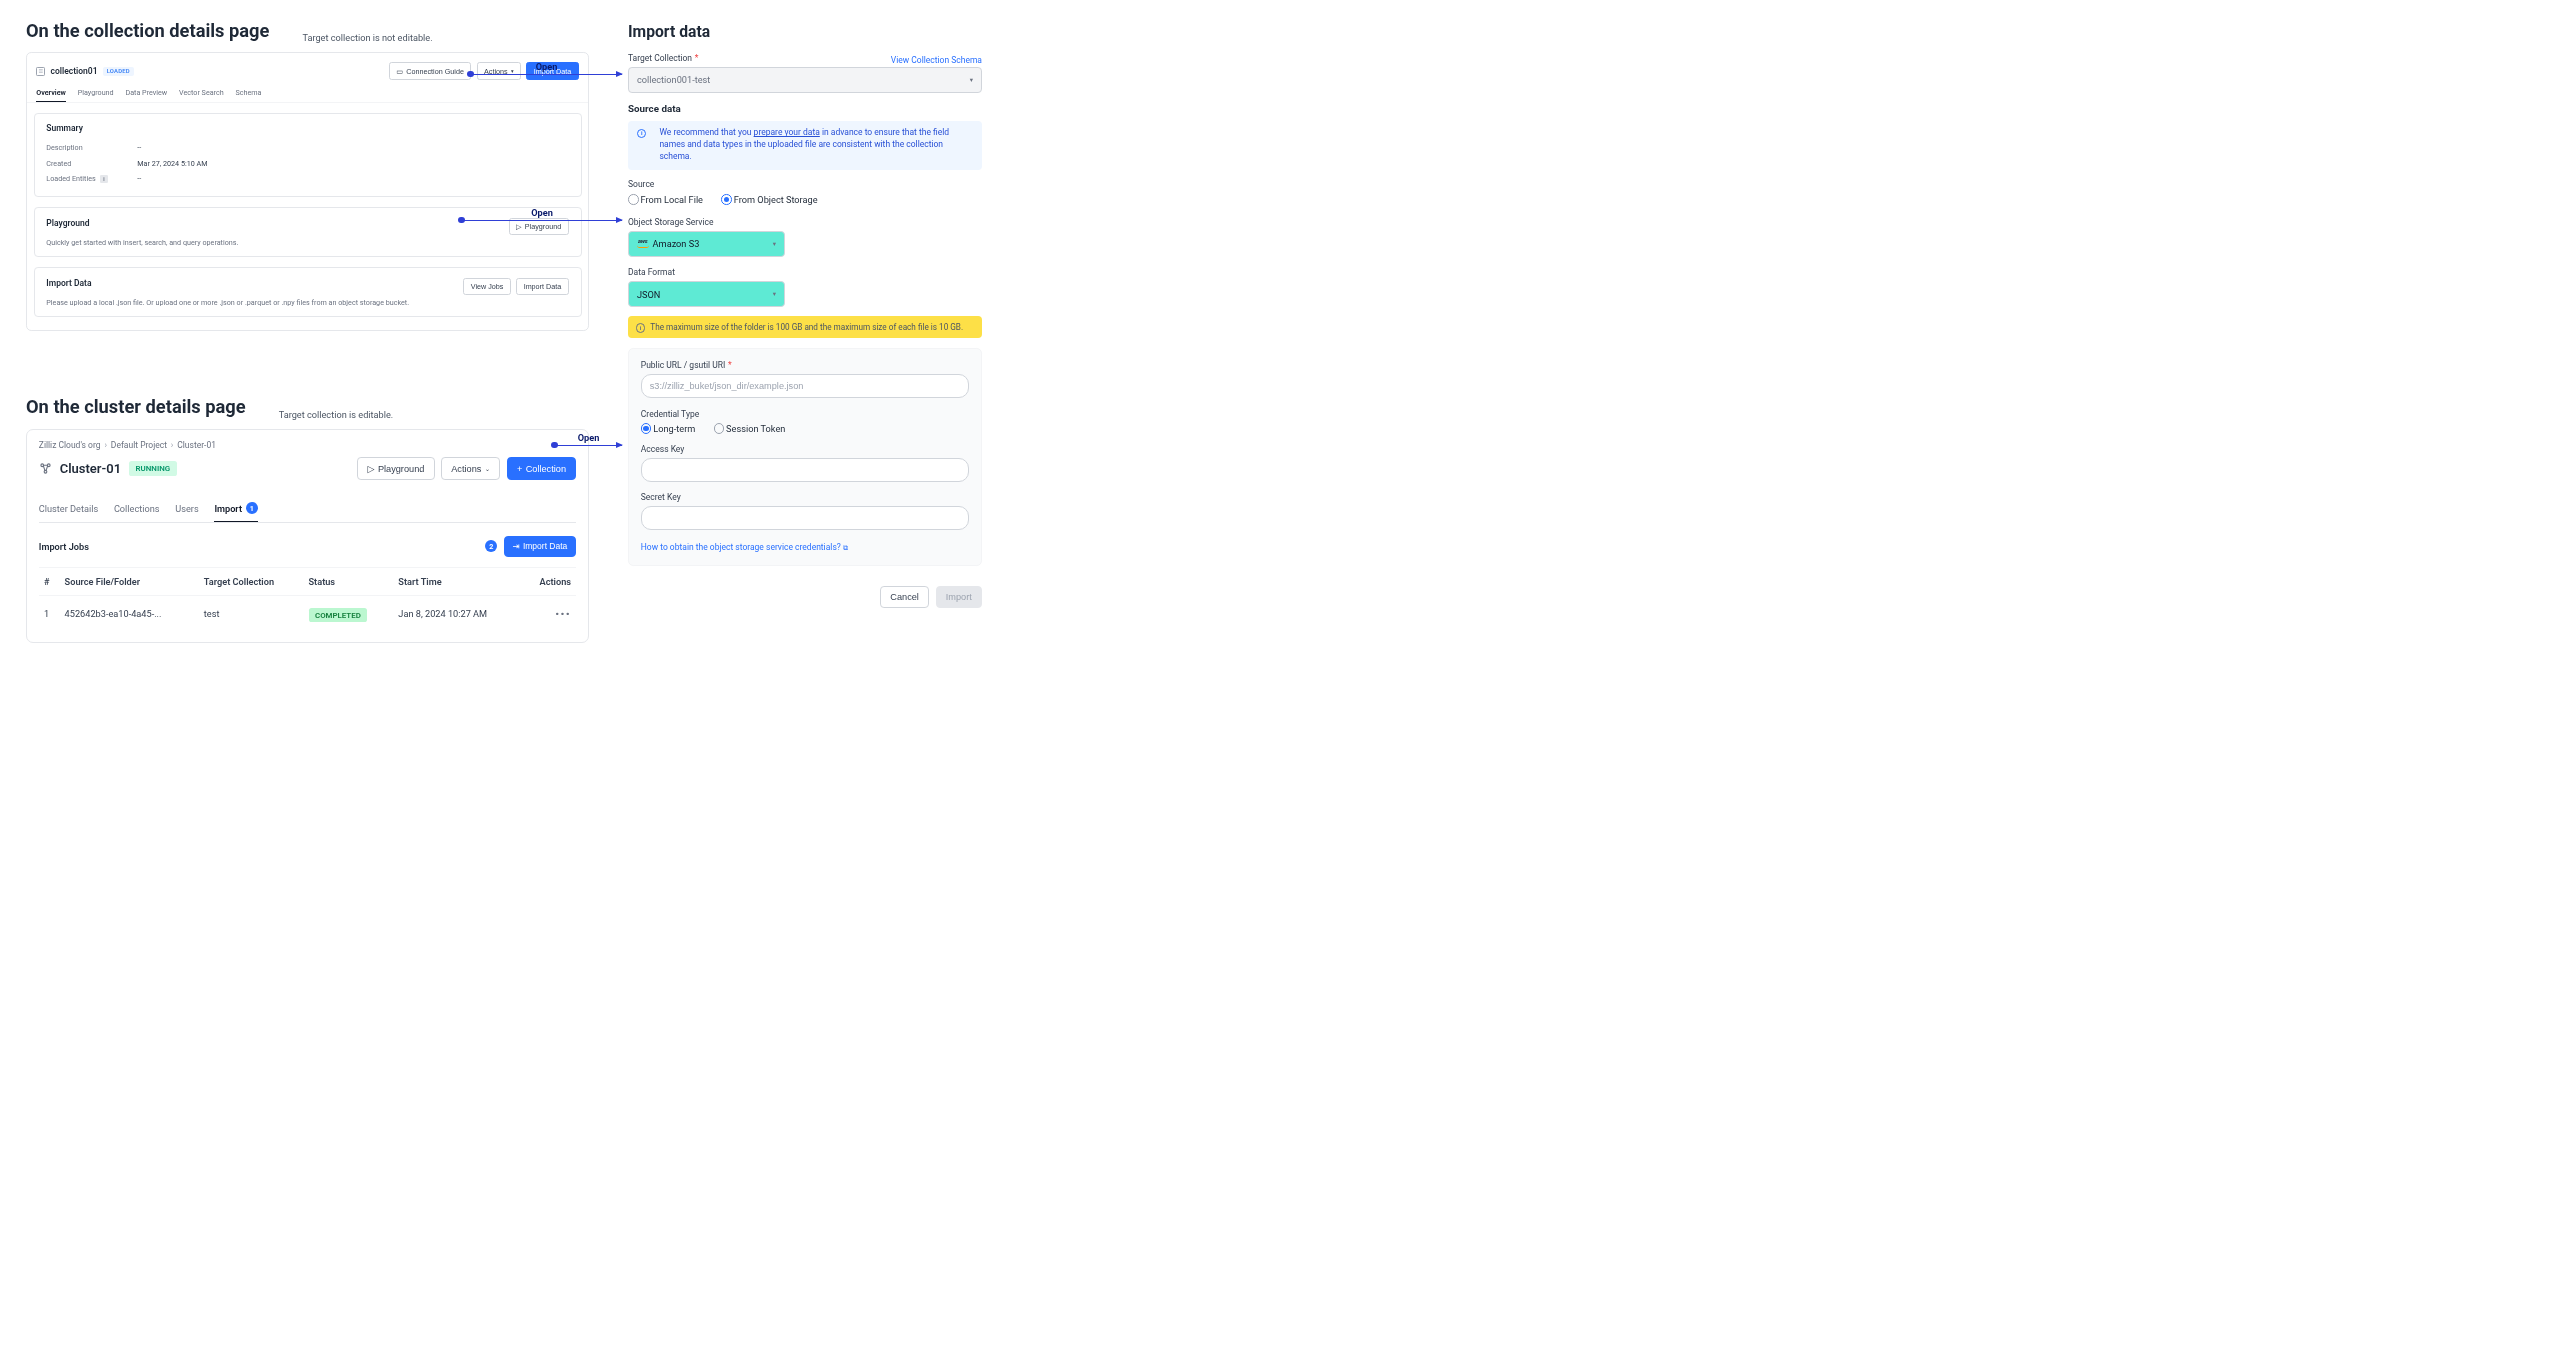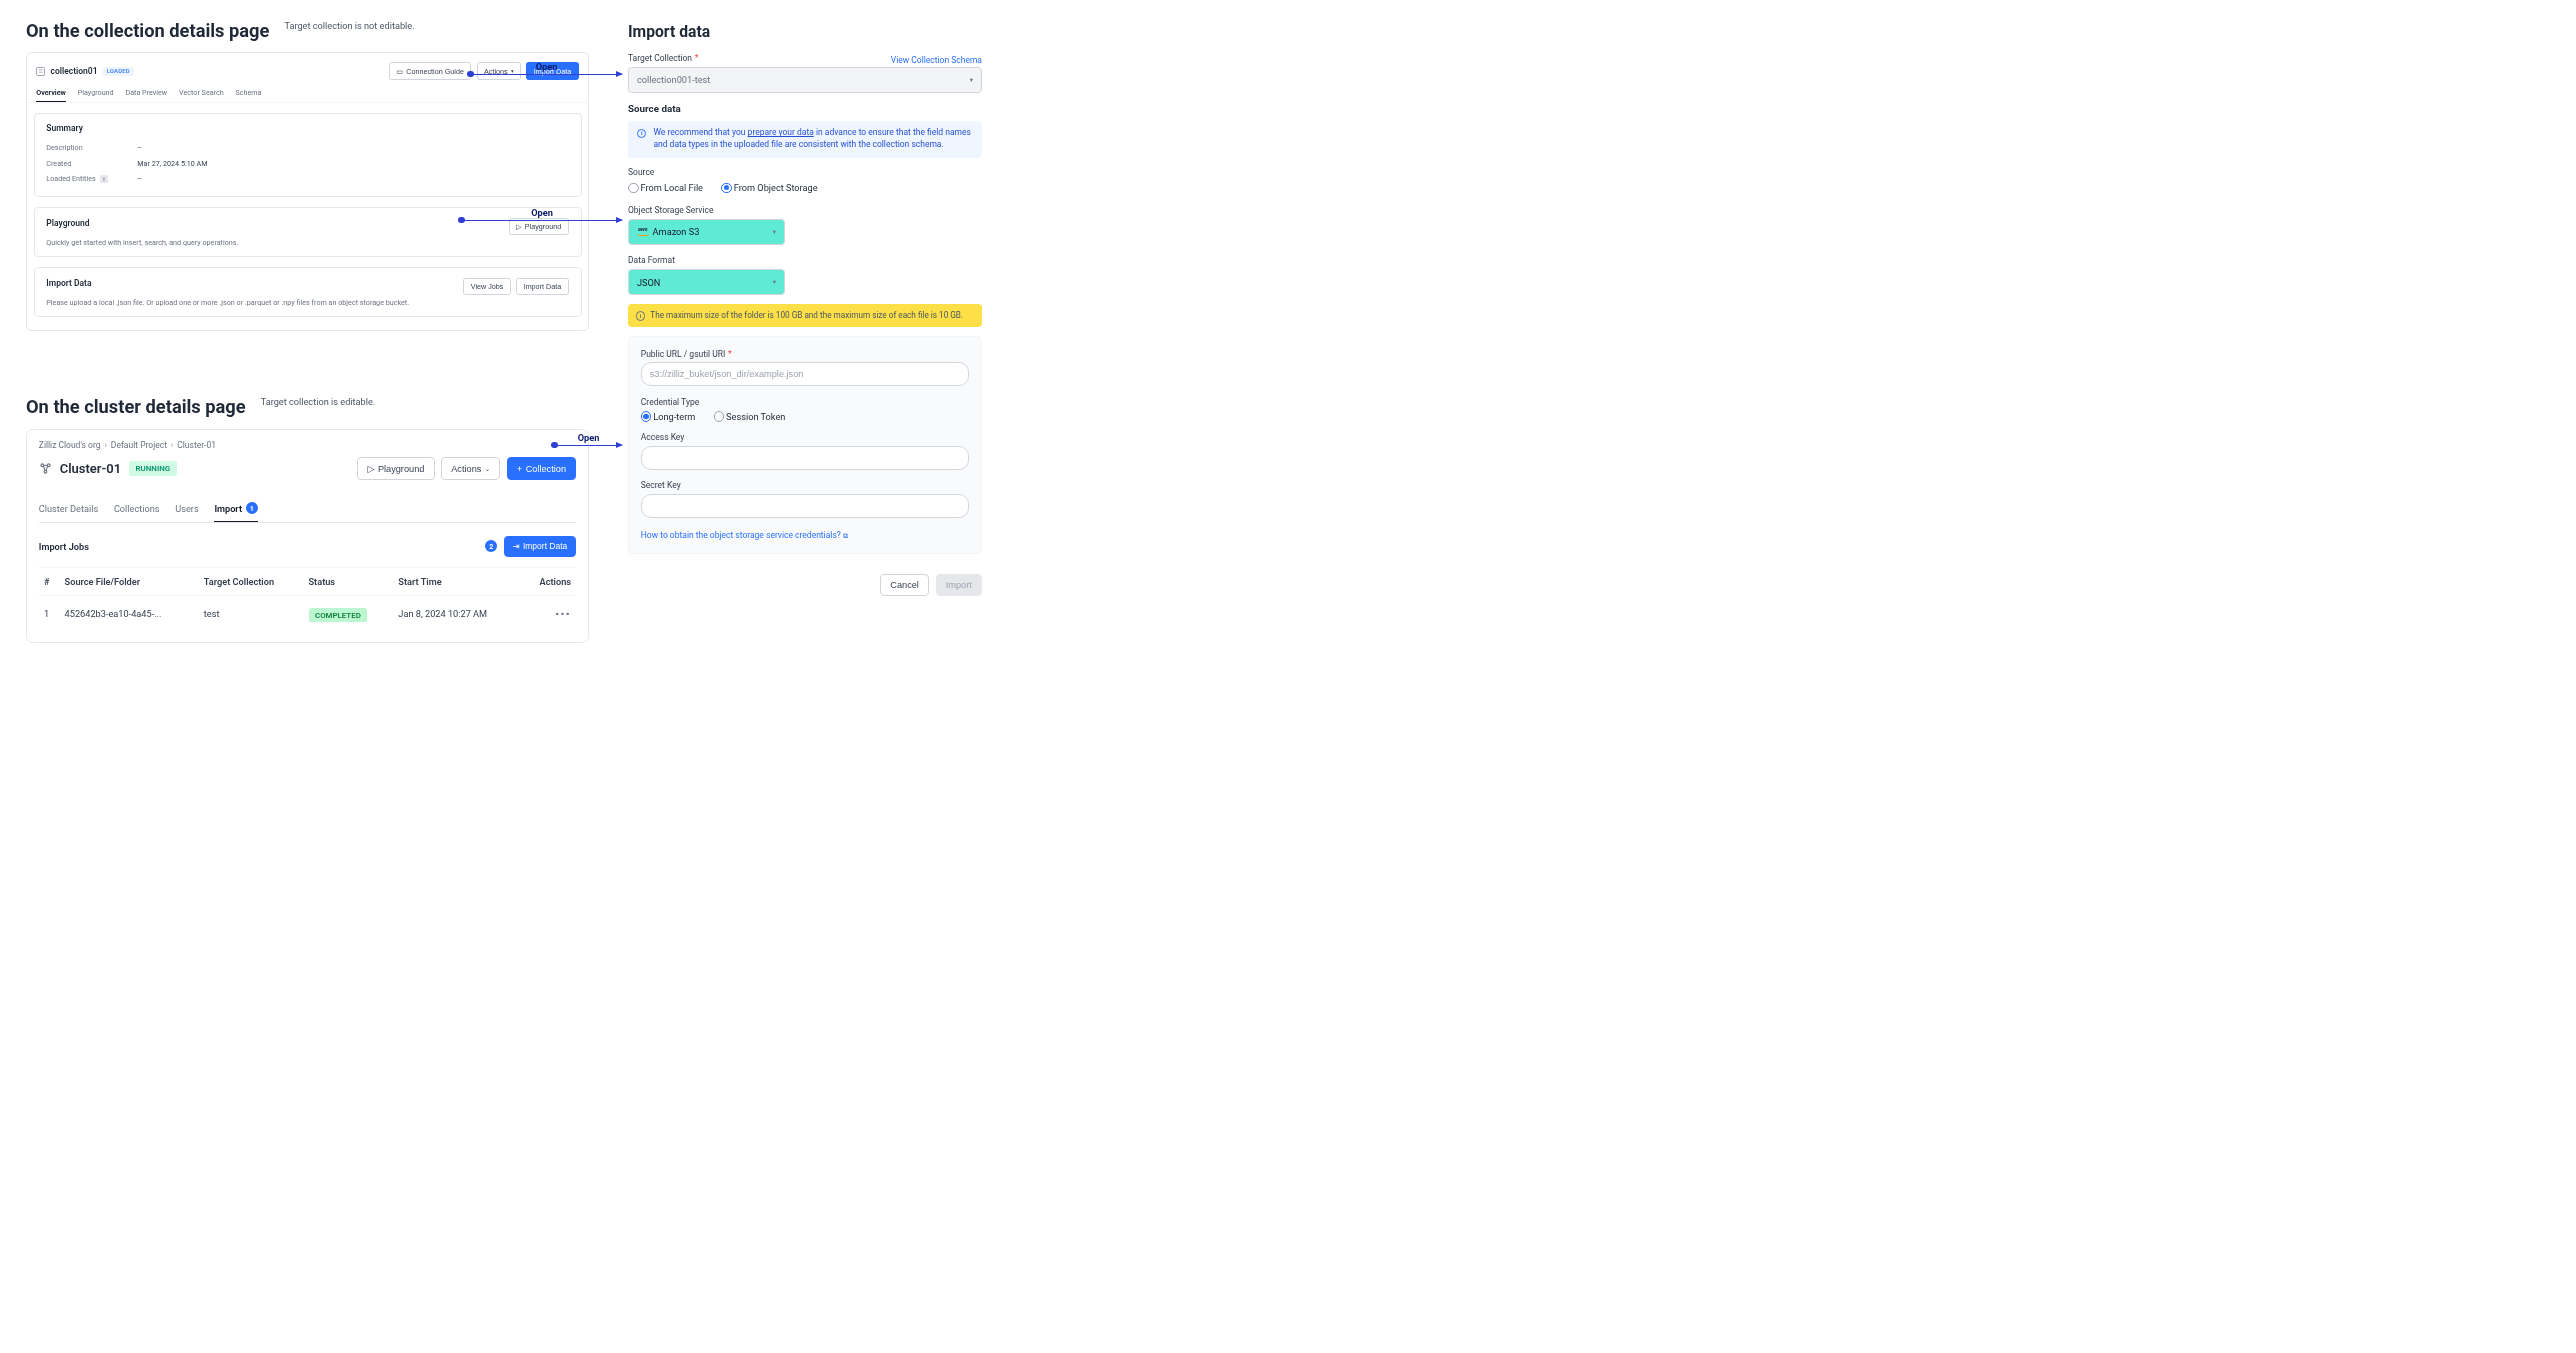--- a/index.html
+++ b/index.html
@@ -26,22 +26,22 @@
     margin: 0 0 2.6px 0;
     display: inline-block;
   }
   .subtitle-note {
     font-size: 9.2px;
     color: #4b5563;
     margin-left: 13px;
   }
   .section-header-row {
     display: flex;
-    align-items: flex-start;
-    gap: 2px;
+    align-items: flex-end;
+    gap: 20px;
     margin-bottom: 9.2px;
   }
 
   
   .panel {
     border: 0.7px solid #e5e7eb;
     border-radius: 5.2px;
     background: #fff;
     padding: 2.6px 0;
     margin-bottom: 26px;
@@ -140,21 +140,21 @@
     width: 100%; border: 0.7px solid #d1d5db; background: #f3f4f6; border-radius: 3.9px;
     padding: 6.5px 7.9px; font-size: 9.2px; color: #6b7280; display: flex; justify-content: space-between;
     align-items: center; cursor: default;
   }
   .select-box.white { background: #5eead4; color: #111827; cursor: pointer; max-width: 157px; }
   .select-caret { font-size: 6.5px; color: #6b7280; }
 
   .section-sub { font-size: 9.8px; font-weight: 700; margin: 10.5px 0 6.5px; }
   .info-banner {
     background: #eff6ff; border-radius: 3.9px; padding: 6.5px 9.2px; font-size: 8.5px;
-    color: #2850d6; display: flex; gap: 7px; line-height: 1.4;
+    color: #2850d6; display: flex; gap: 13px; line-height: 1.4;
   }
   .info-icon {
     width: 9.2px; height: 9.2px; border: 1px solid #2970ff; border-radius: 50%;
     display: inline-flex; align-items: center; justify-content: center; font-size: 5.9px; font-weight: 700;
     color: #2970ff; flex: 0 0 9.2px; margin-top: 1.3px;
   }
   .info-banner .ul { text-decoration: underline; }
 
   .radio-row { display: flex; gap: 18.3px; margin: 5.2px 0 11.8px; }
   .radio { display: flex; align-items: flex-end; gap: 2px; font-size: 9.2px; cursor: pointer; }

